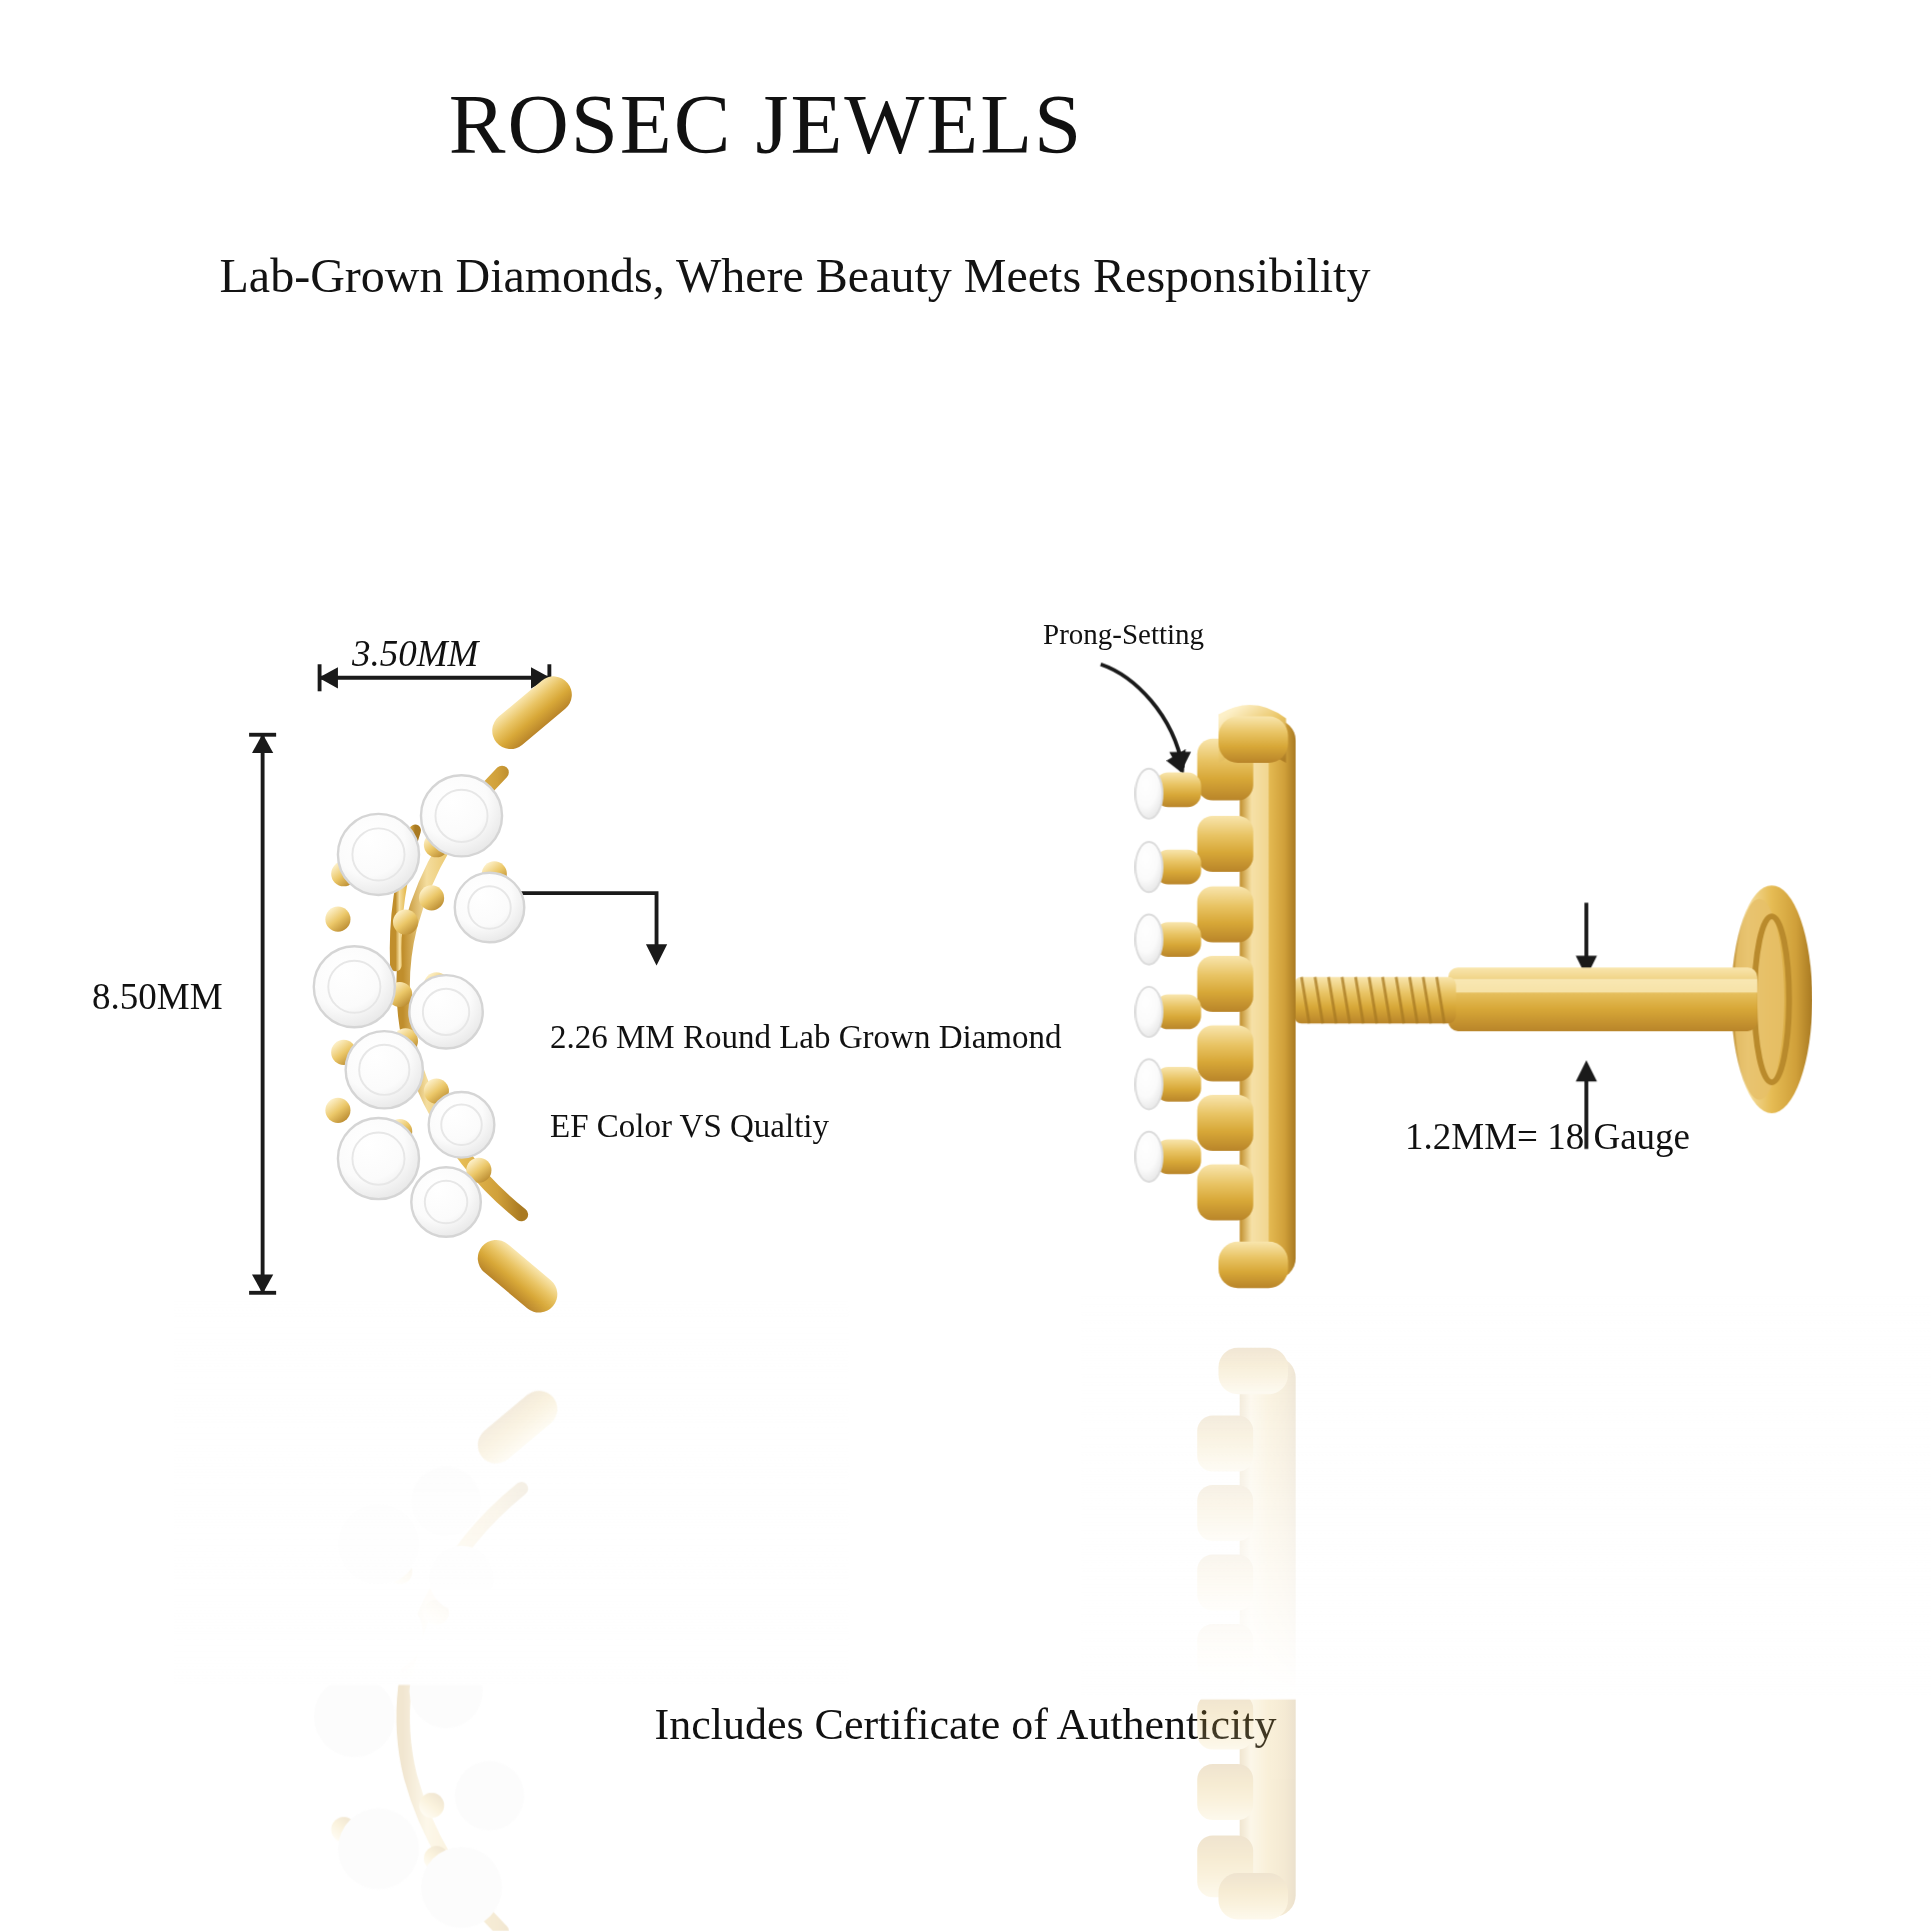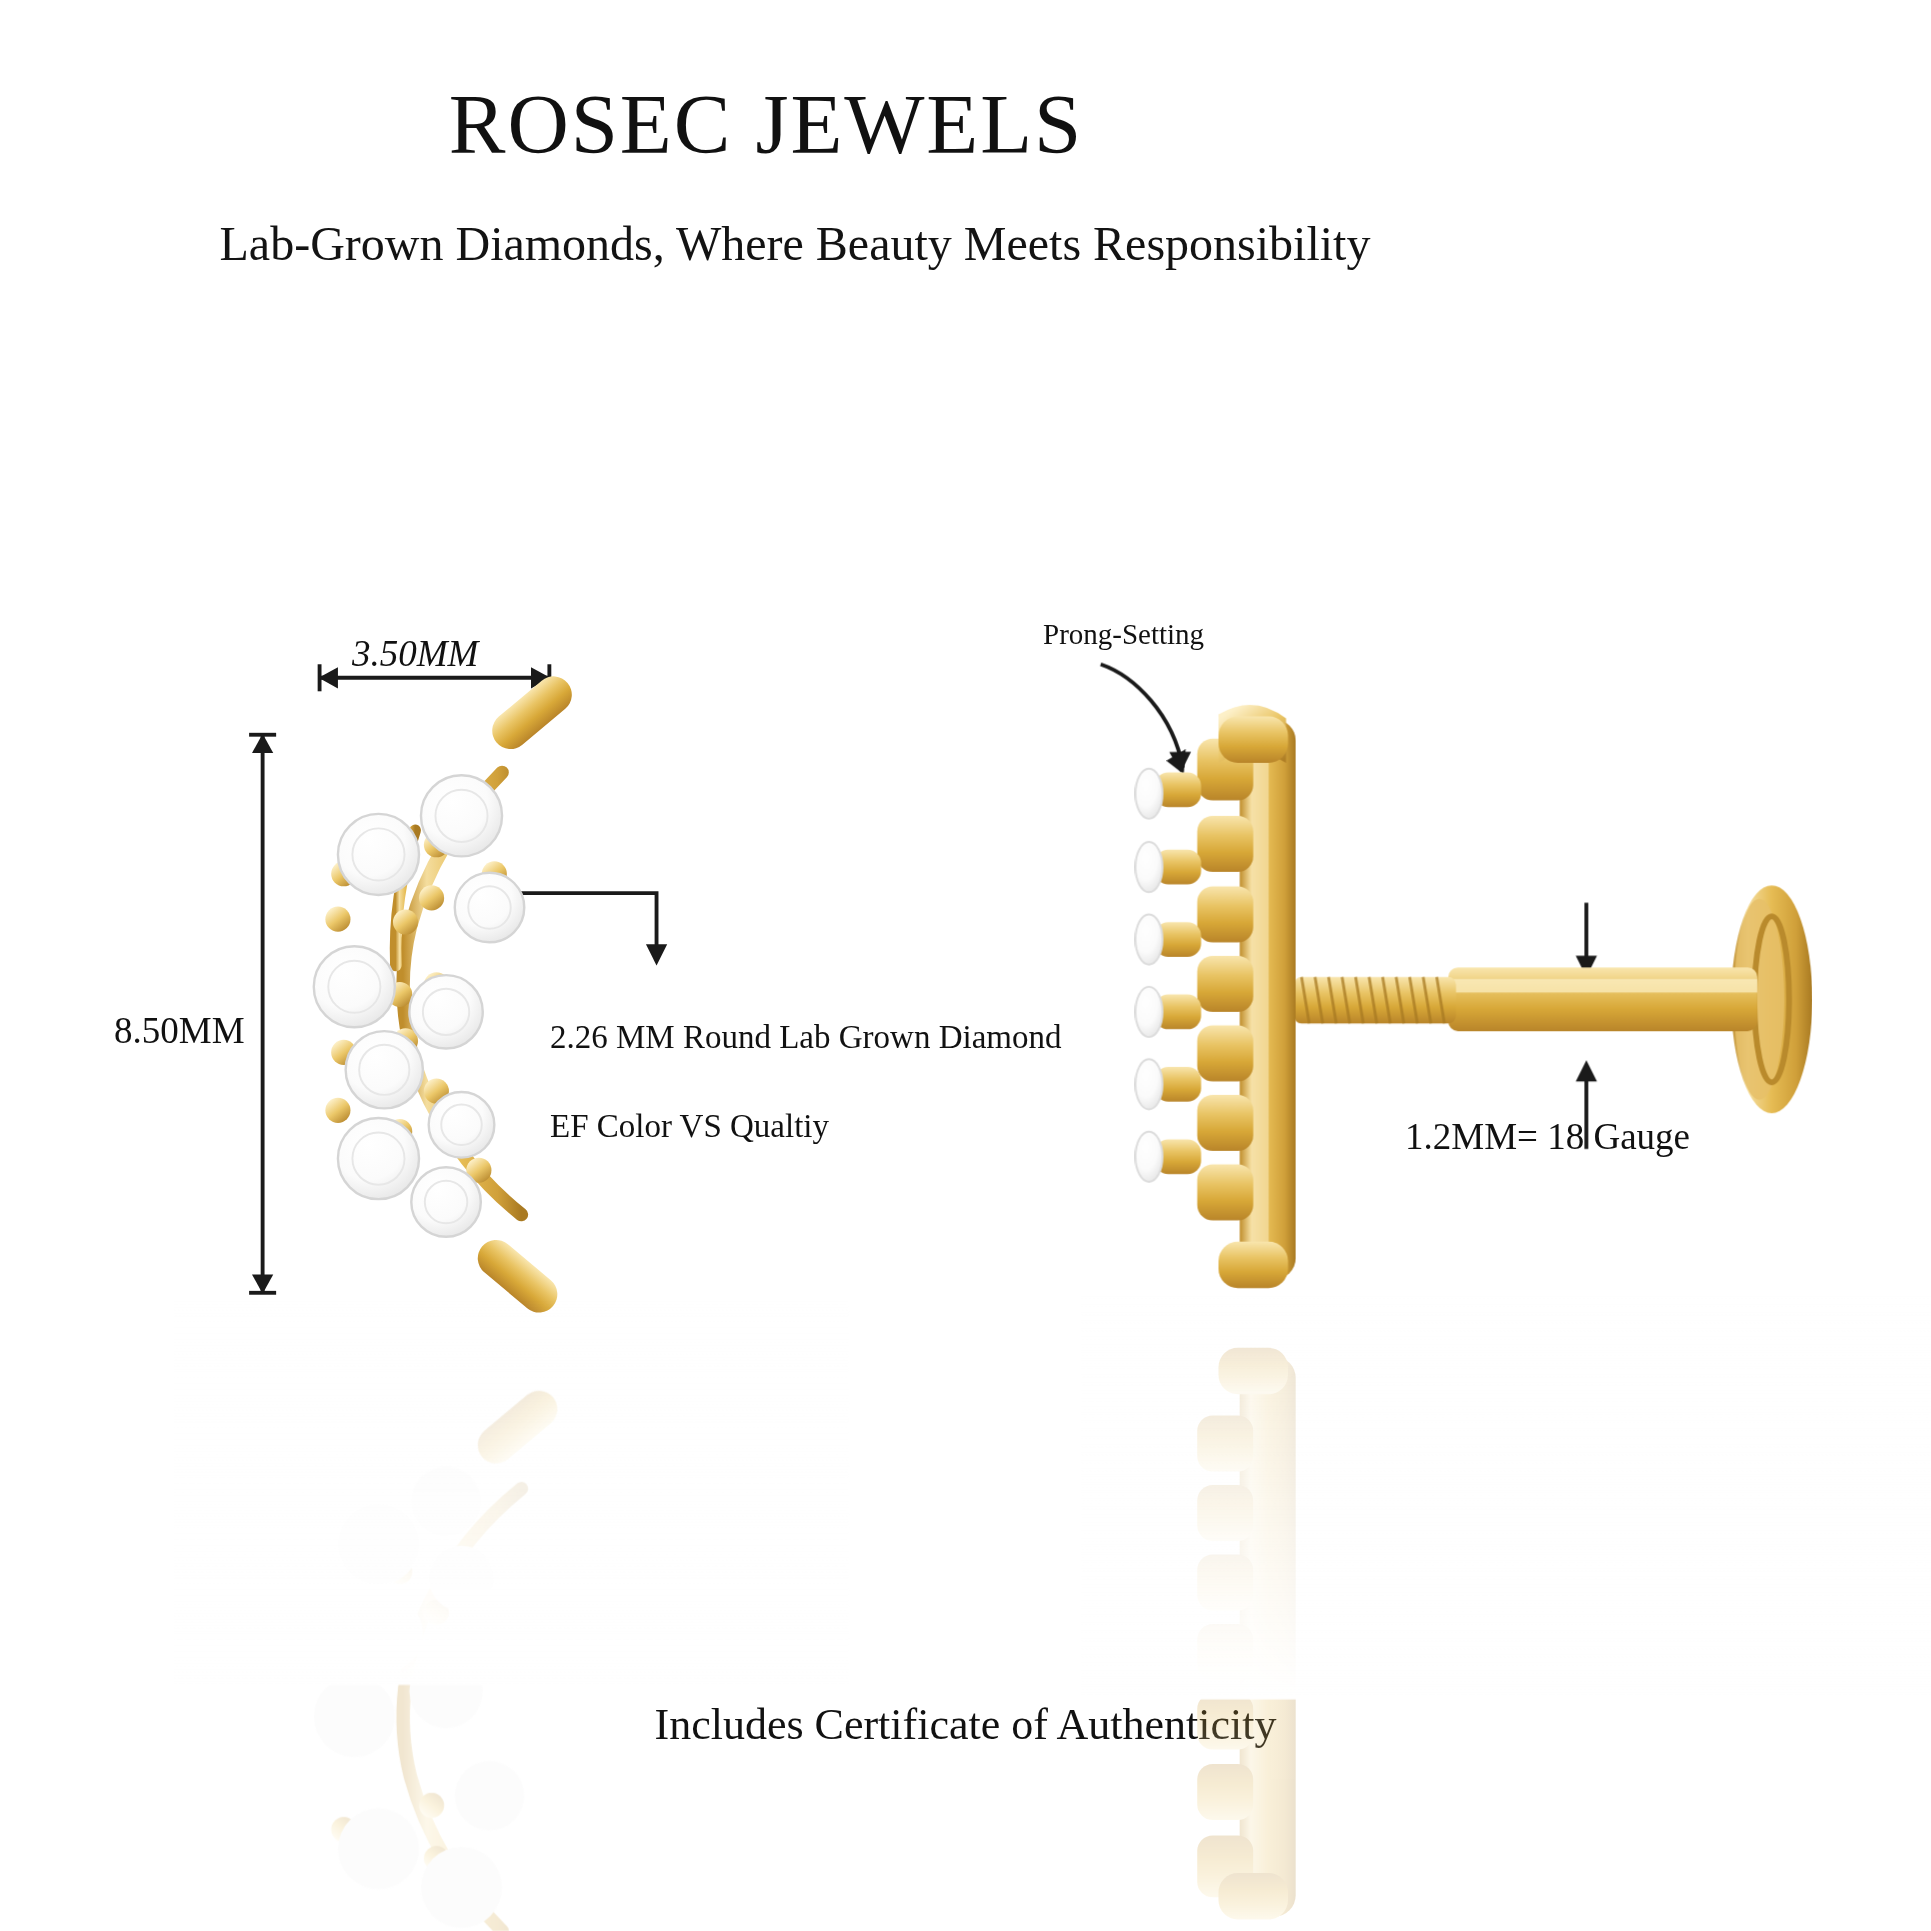--- a/index.html
+++ b/index.html
@@ -30,21 +30,21 @@
     width: 1532px;
     text-align: center;
     font-family: "Liberation Serif", serif;
     font-size: 85px;
     letter-spacing: 1.9px;
     color: #111111;
     font-weight: 400;
   }
   .brand-tagline {
     position: absolute;
-    top: 216px;
+    top: 248px;
     left: 0;
     width: 1590px;
     text-align: center;
     font-family: "Liberation Serif", serif;
     font-size: 48px;
     color: #131313;
     font-weight: 400;
   }
   .footer-note {
     position: absolute;
@@ -58,21 +58,21 @@
   }
 
   
   .lbl {
     position: absolute;
     font-family: "Liberation Serif", serif;
     color: #111111;
     white-space: pre;
   }
   .lbl-width    { left: 352px;  top: 632px;  font-size: 37px; font-style: italic; }
-  .lbl-height   { left: 92px;   top: 1009px; font-size: 37px; margin-left: 22px; }
+  .lbl-height   { left: 92px;   top: 975px; font-size: 37px; }
   .lbl-diamond  { left: 517px;  top: 970px; font-size: 33px; line-height: 1.35; }
   .lbl-prong    { left: 1043px; top: 618px;  font-size: 29px; text-align: center; }
   .lbl-gauge    { left: 1405px; top: 1115px; font-size: 37px; }
 
   svg.ov {
     position: absolute;
     left: 0; top: 0;
     width: 1931px;
     height: 1931px;
     pointer-events: none;

